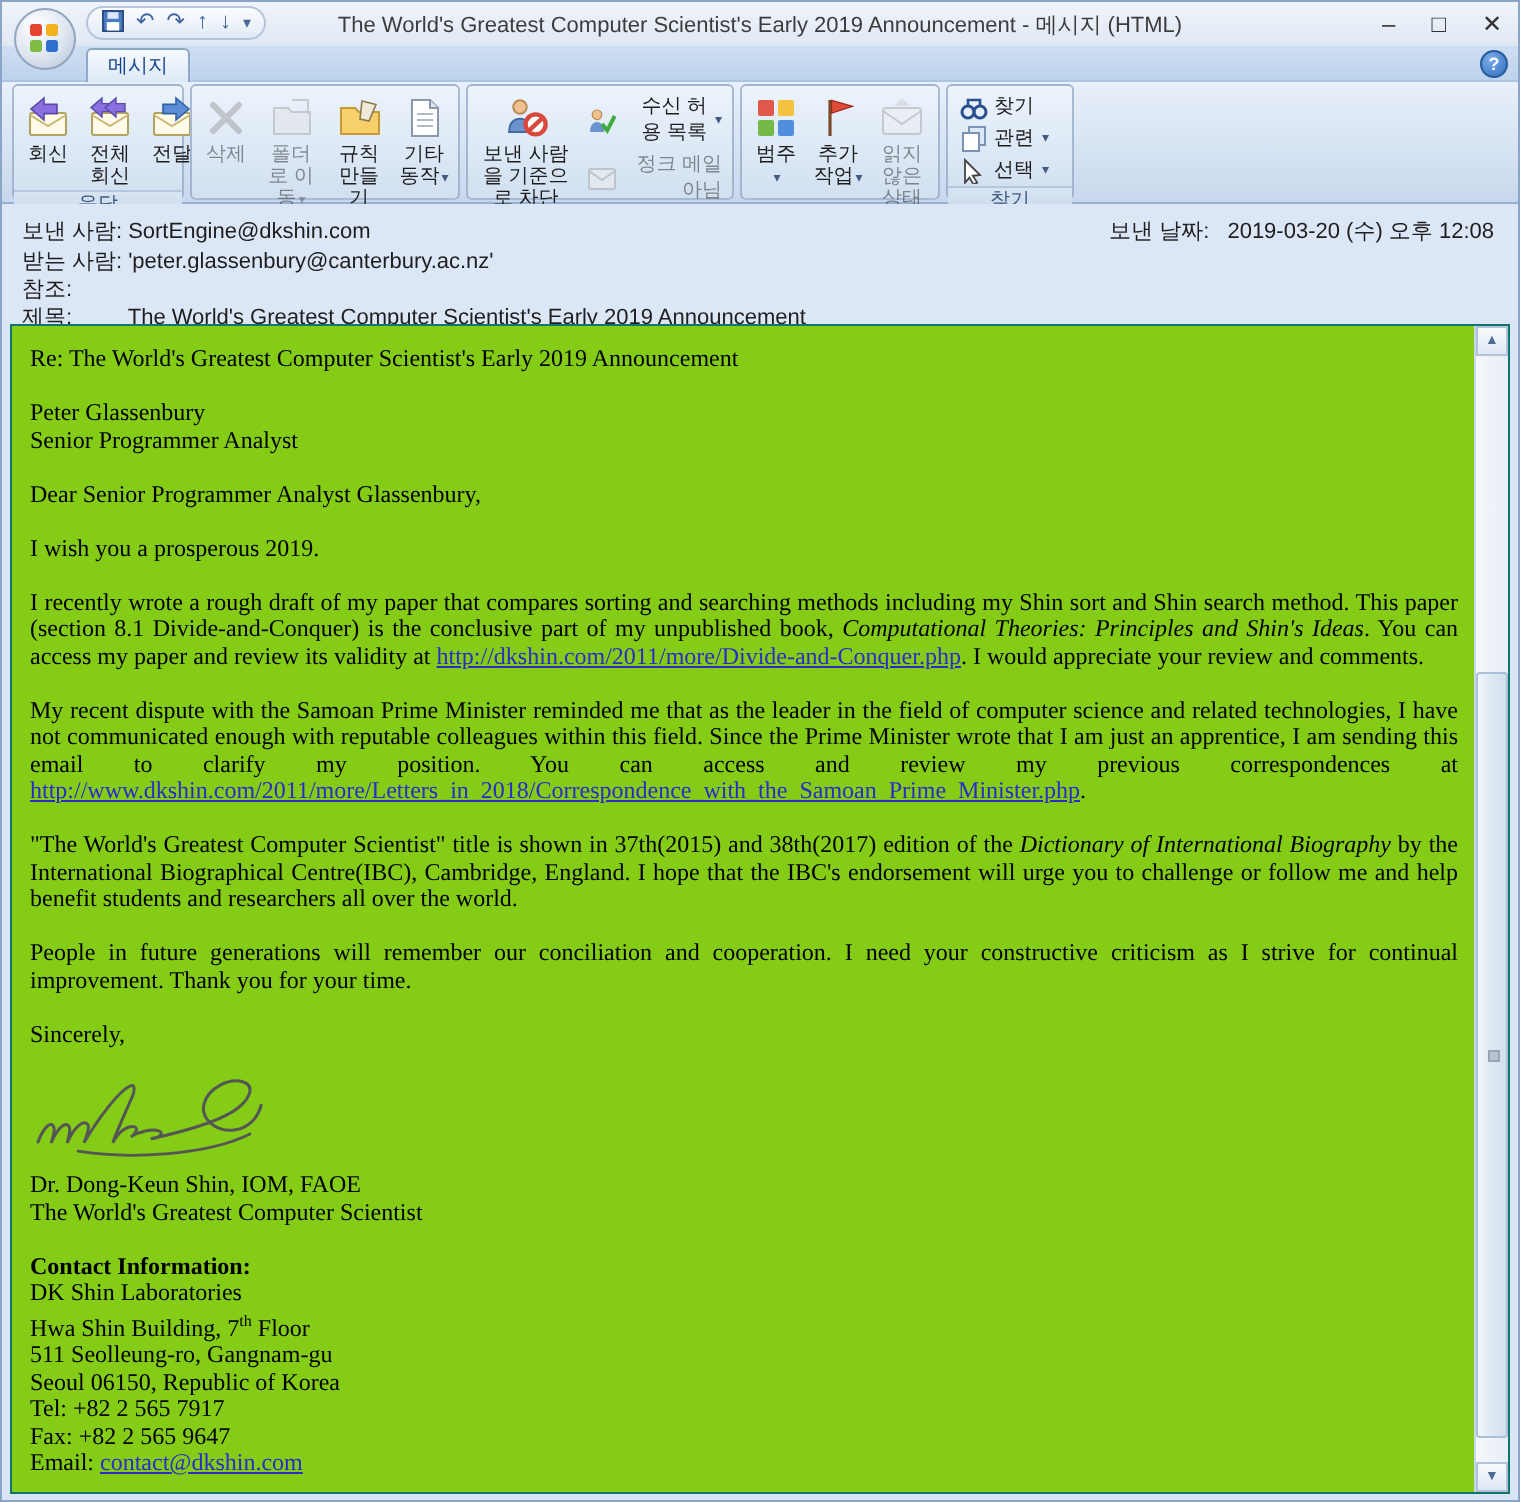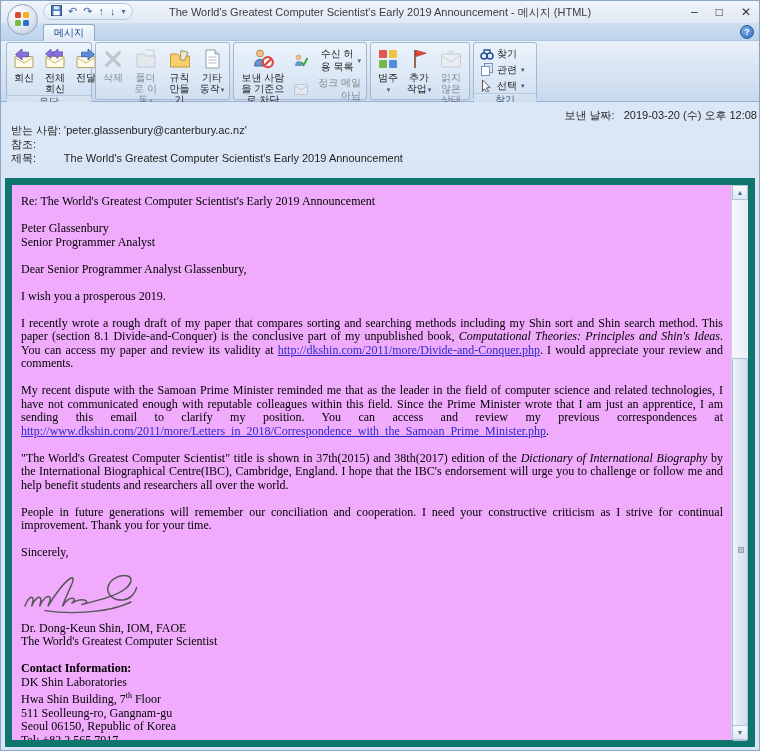--- a/index.html
+++ b/index.html
@@ -64,25 +64,25 @@
   .dd { font-size:7px; color:#44engles5a82; color:#445a82; margin-left:1px; }
   .disabled { filter:grayscale(1); opacity:.48; }
   .sbtn { display:flex; align-items:center; gap:3px; font-size:10px; color:#1e1e1e;
     padding:1px 3px; line-height:13px; }
   .stack { display:flex; flex-direction:column; justify-content:flex-start; gap:1px; padding-top:1px;text-align:right; }
   
   .hdr { position:absolute; top:101px; left:0; right:0; height:60px; background:#dbe7f6;
     font-size:11px; color:#1e1e1e; }
   .hrow { position:absolute; left:10px; white-space:nowrap; }
   .hlab { display:inline-block; width:50px; color:#1e1e1e; }
-  .hdate { position:absolute; right:2px; top:6px; white-space:nowrap; }
+  .hdate { position:absolute; right:12px; top:6px; white-space:nowrap; }
   .hdate .hlab { width:auto; margin-right:6px; }
   
   .bodywrap { position:absolute; left:4px; right:4px; top:161px; bottom:3px;
-    background:#f0abfc; border:7px solid #0f766e;margin-top:16px; }
+    background:#84cc16; border:1px solid #0f766e; }
   .bodycontent { position:absolute; left:0; top:0; right:17px; bottom:0;
     padding:10px 8px 0 9px; overflow:hidden;
     font-family:"Liberation Serif","DejaVu Serif",serif; font-size:12px;
     line-height:13.5px; color:#000; }
   .para { margin:0 0 13.5px; }
   .just { text-align:justify; }
   .bodyline { margin:0; }
   .gap { height:13.5px; }
   .bodycontent a { color:#2b2bc8; text-decoration:underline; }
   .bodycontent sup { font-size:8px; }
@@ -340,20 +340,24 @@
           </div>
         </div>
       </div>
       <div class="rgl">
           <span>찾기</span>
         </div>
     </div>
   </div>
 
   <div class="hdr">
+    <div class="hrow" style="top:6px">
+      <span class="hlab">보낸 사람:</span>
+      <span>SortEngine@dkshin.com</span>
+    </div>
     <div class="hdate">
       <span class="hlab">보낸 날짜:</span>
       <span>2019-03-20 (수) 오후 12:08</span>
     </div>
     <div class="hrow" style="top:21px">
       <span class="hlab">받는 사람:</span>
       <span>'peter.glassenbury@canterbury.ac.nz'</span>
     </div>
     <div class="hrow" style="top:35px">
       <span class="hlab">참조:</span>

